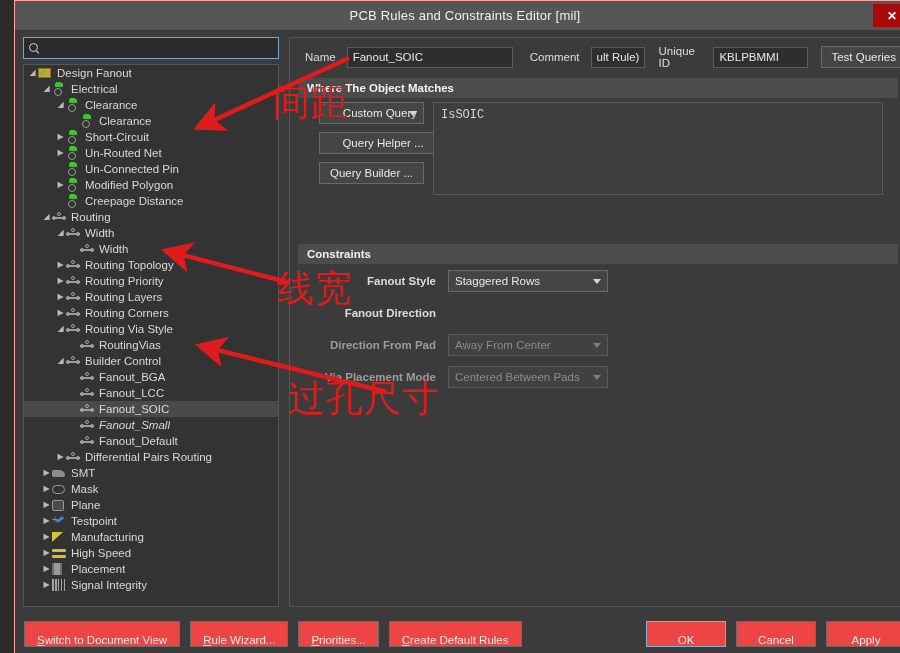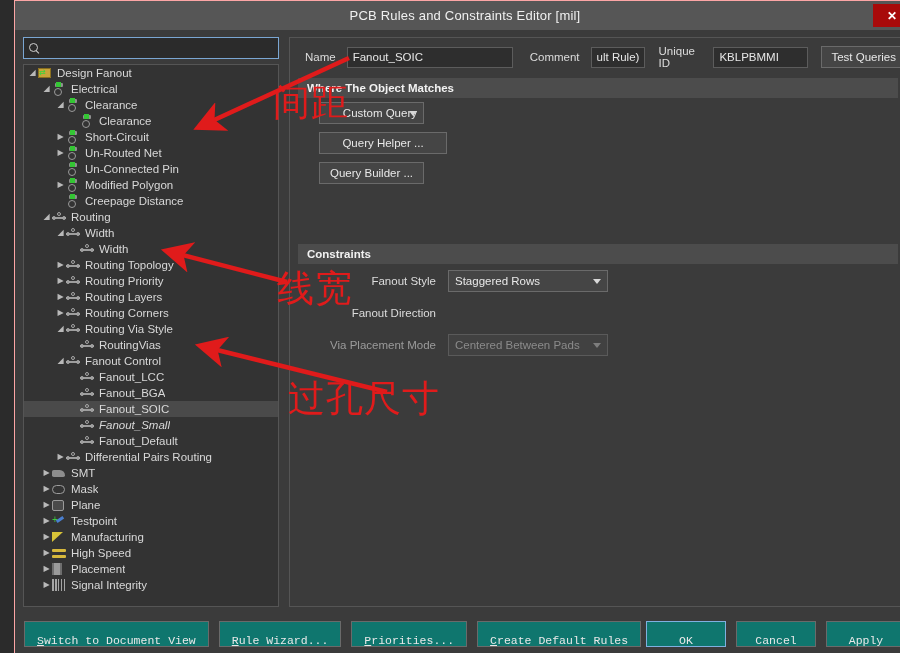--- a/index.html
+++ b/index.html
@@ -162,35 +162,35 @@
     position: absolute; left: 135px; top: 0; width: 450px; height: 93px;
     background: #3e3e3e; border: 1px solid #5a5a5a; color: #cfd6dc;
     font-family: "Liberation Mono", monospace; font-size: 12px;
     padding: 5px 7px; resize: none; outline: none; overflow: hidden;
   }
 
   #constr-body { position: absolute; left: 8px; top: 232px; width: 600px; height: 140px; }
   .crow { position: relative; height: 32px; }
   .crow .lab {
     position: absolute; left: 0; width: 138px; text-align: right;
-    color: #dcdcdc; font-size: 11.5px; line-height: 22px;
+    color: #dcdcdc; font-size: 11.5px; line-height: 22px; font-weight: bold;
   }
   .crow .lab.dim { color: #9b9b9b; }
   .crow .dd { position: absolute; left: 150px; width: 160px; }
 
   
   #bottombar {
     position: absolute; left: 0; top: 613px; width: 900px; height: 40px;
     background: #3b3b3b; display: flex; align-items: center;
   }
   #bottombar .left { display: flex; gap: 10px; margin-left: 9px; }
   #bottombar .right { display: flex; gap: 10px; position: absolute; right: 9px; }
   .bbtn {
-    background: #0f766e; border: 1px solid #6a6a6a; color: #e9e9e9;
-    font-size: 11.5px; font-family: Liberation Mono, monospace;
+    background: #ef4444; border: 1px solid #6a6a6a; color: #e9e9e9;
+    font-size: 11.5px; font-family: Liberation Sans, sans-serif;
     height: 25px; padding: 12px 12px; cursor: pointer; white-space: nowrap;
   }
   .bbtn.primary { border: 1px solid #7fb0e0; }
   .bbtn u { text-decoration: underline; }
   #ok-btn { width: 80px; }
   #cancel-btn { width: 80px; }
   #apply-btn { width: 80px; }
 
   
   #anno { position: absolute; left:0; top:0; width: 900px; height: 653px; pointer-events: none; }
@@ -416,43 +416,43 @@
           </div>
           <div class="trow" style="padding-left: 31px;">
             <span class="twist">◢</span>
             <span class="ticon">
               <span class="ic-route" style="display: block;">
                 <i></i>
                 <i></i>
                 <i></i>
               </span>
             </span>
-            <span class="tlabel">Fanout Control</span>
+            <span class="tlabel">Builder Control</span>
           </div>
           <div class="trow" style="padding-left: 45px;">
             <span class="twist none">&nbsp;</span>
             <span class="ticon">
               <span class="ic-route" style="display: block;">
                 <i></i>
                 <i></i>
                 <i></i>
               </span>
             </span>
+            <span class="tlabel">Fanout_BGA</span>
+          </div>
+          <div class="trow" style="padding-left: 45px;">
+            <span class="twist none">&nbsp;</span>
+            <span class="ticon">
+              <span class="ic-route" style="display: block;">
+                <i></i>
+                <i></i>
+                <i></i>
+              </span>
+            </span>
             <span class="tlabel">Fanout_LCC</span>
-          </div>
-          <div class="trow" style="padding-left: 45px;">
-            <span class="twist none">&nbsp;</span>
-            <span class="ticon">
-              <span class="ic-route" style="display: block;">
-                <i></i>
-                <i></i>
-                <i></i>
-              </span>
-            </span>
-            <span class="tlabel">Fanout_BGA</span>
           </div>
           <div class="trow sel" style="padding-left: 45px;">
             <span class="twist none">&nbsp;</span>
             <span class="ticon">
               <span class="ic-route" style="display: block;">
                 <i></i>
                 <i></i>
                 <i></i>
               </span>
             </span>
@@ -564,34 +564,42 @@
 
       <div id="wtom-head" class="section-head">Where The Object Matches</div>
 
       <div id="wtom-body">
         <div id="cq-dd" class="dd">
           <span>Custom Query</span>
           <span class="caret"></span>
         </div>
         <button id="qhelp" class="btn">Query Helper ...</button>
         <button id="qbuild" class="btn">Query Builder ...</button>
+        <textarea id="qtext" style="">IsSOIC</textarea>
       </div>
 
       <div id="constr-head" class="section-head">Constraints</div>
 
       <div id="constr-body">
           <div class="crow">
             <div class="lab">Fanout Style</div>
             <div class="dd">
               <span>Staggered Rows</span>
               <span class="caret"></span>
             </div>
           </div>
           <div class="crow">
             <div class="lab">Fanout Direction</div>
+          </div>
+          <div class="crow">
+            <div class="lab dim">Direction From Pad</div>
+            <div class="dd disabled">
+              <span>Away From Center</span>
+              <span class="caret"></span>
+            </div>
           </div>
           <div class="crow">
             <div class="lab dim">Via Placement Mode</div>
             <div class="dd disabled">
               <span>Centered Between Pads</span>
               <span class="caret"></span>
             </div>
           </div>
         </div>
     </div>

